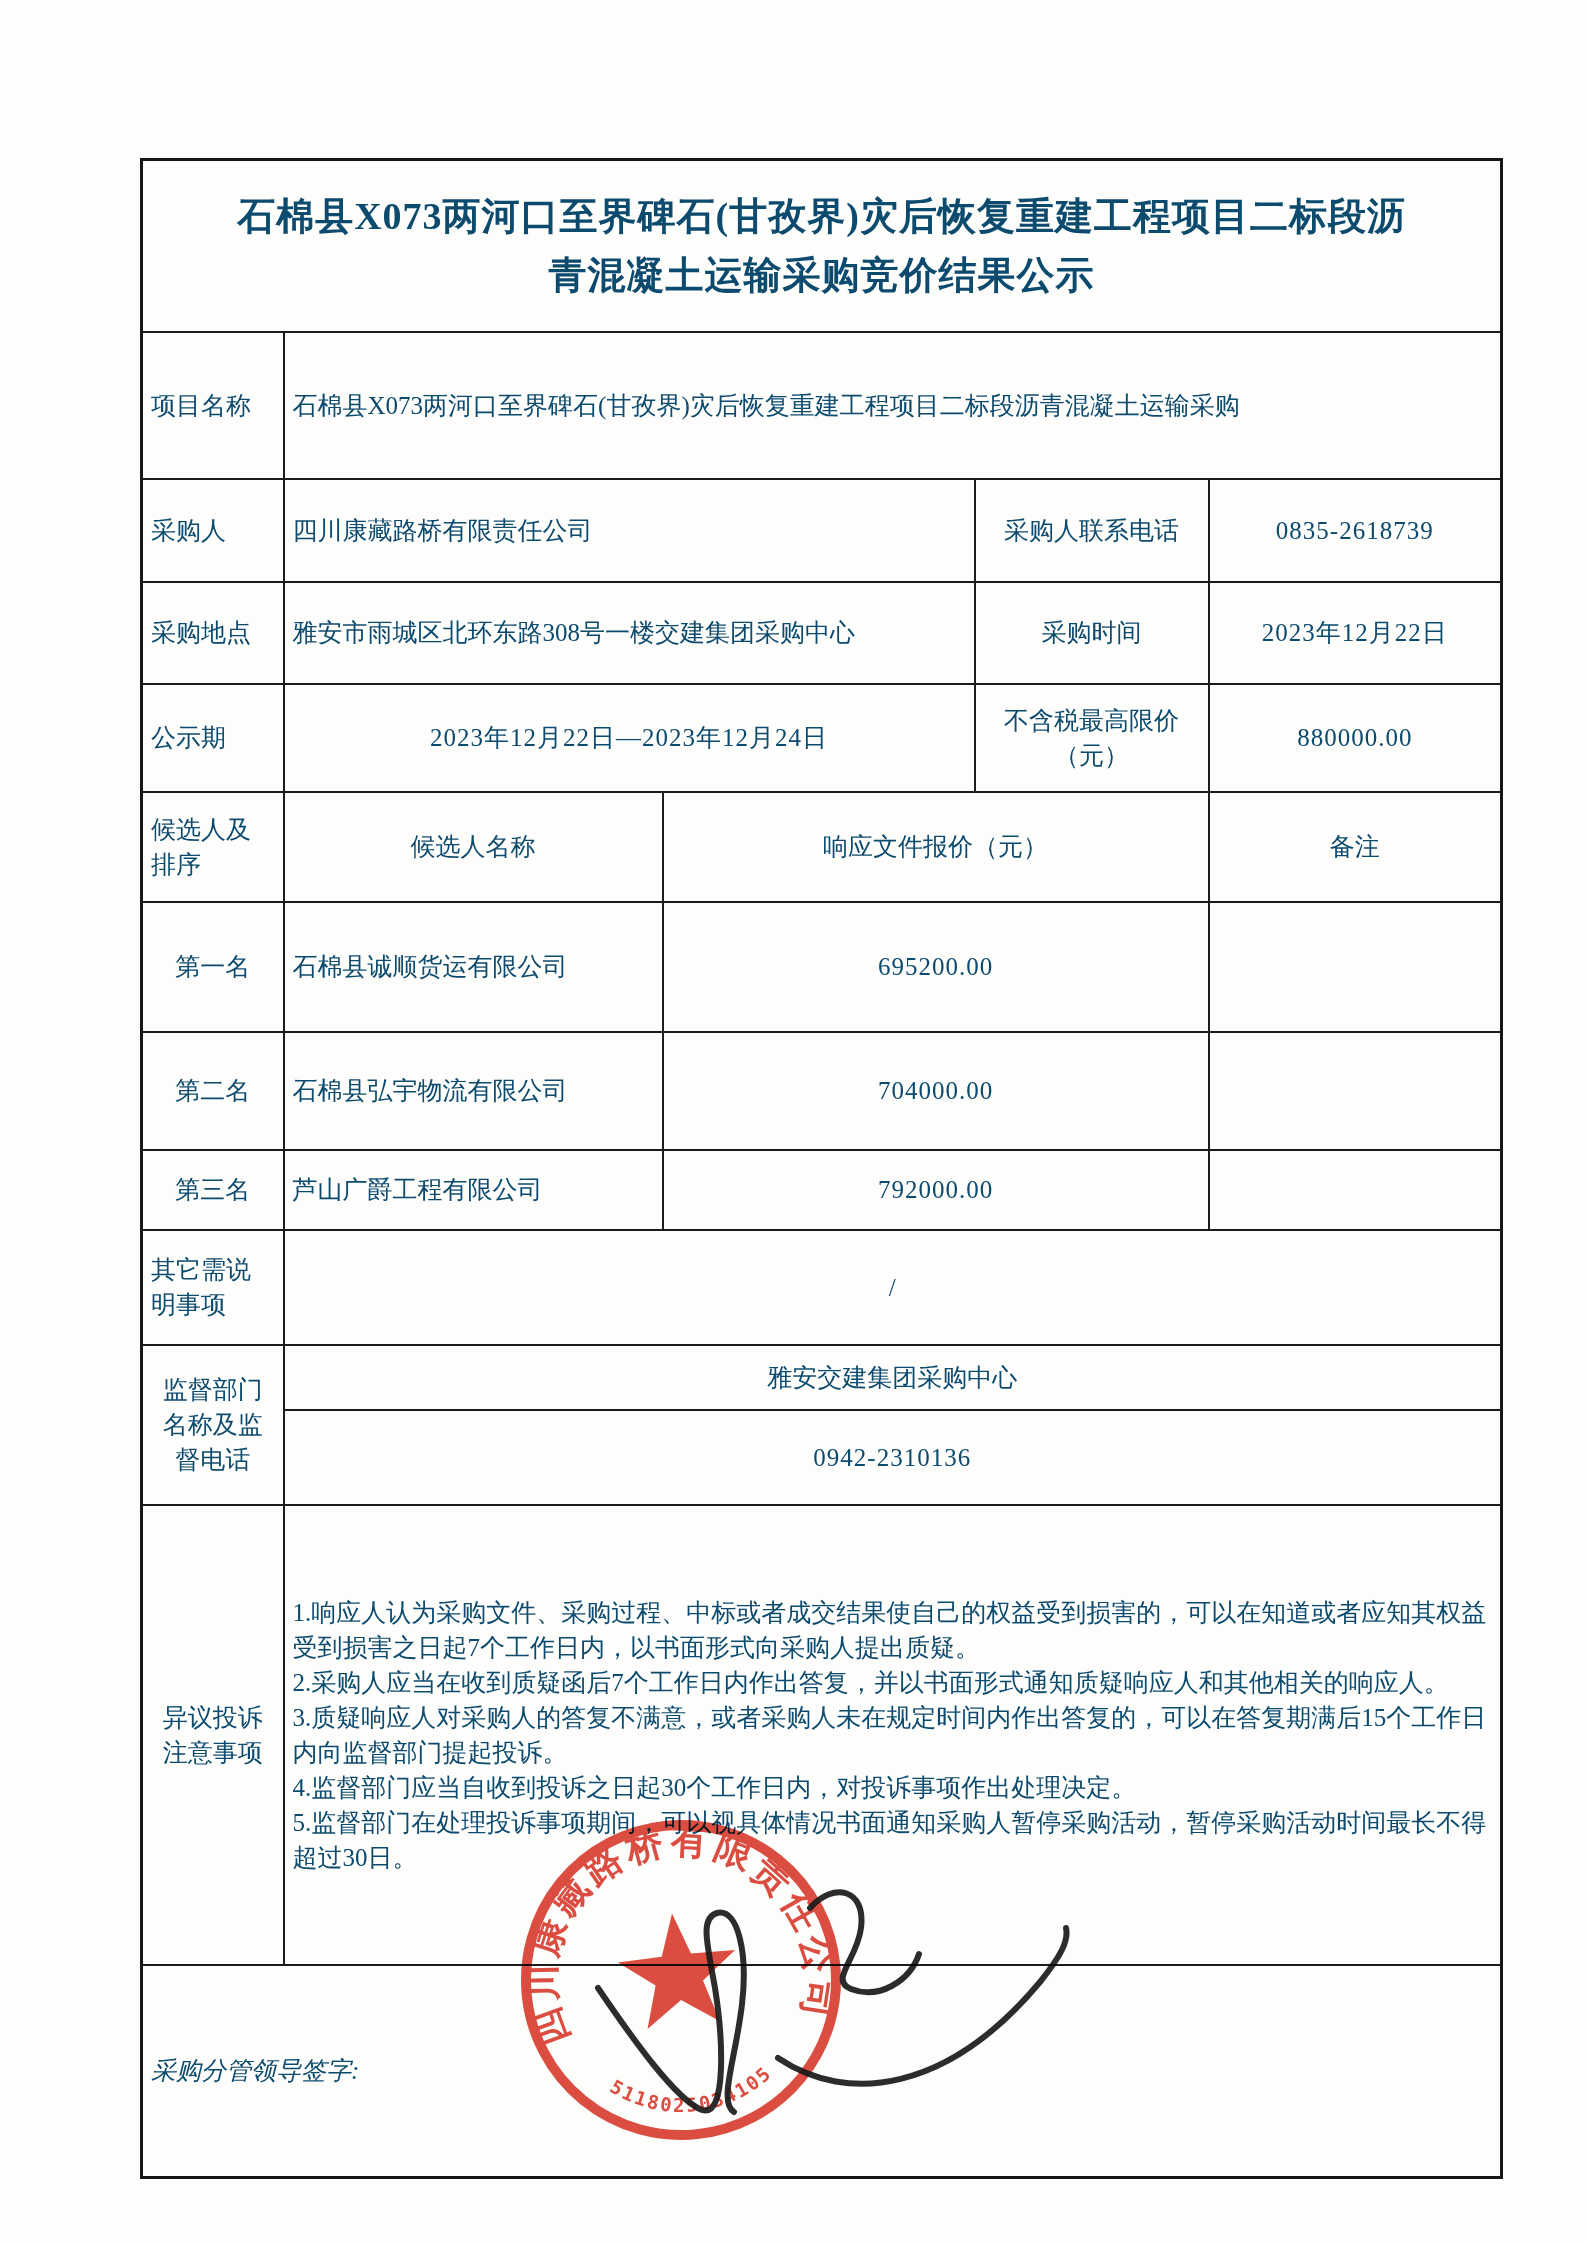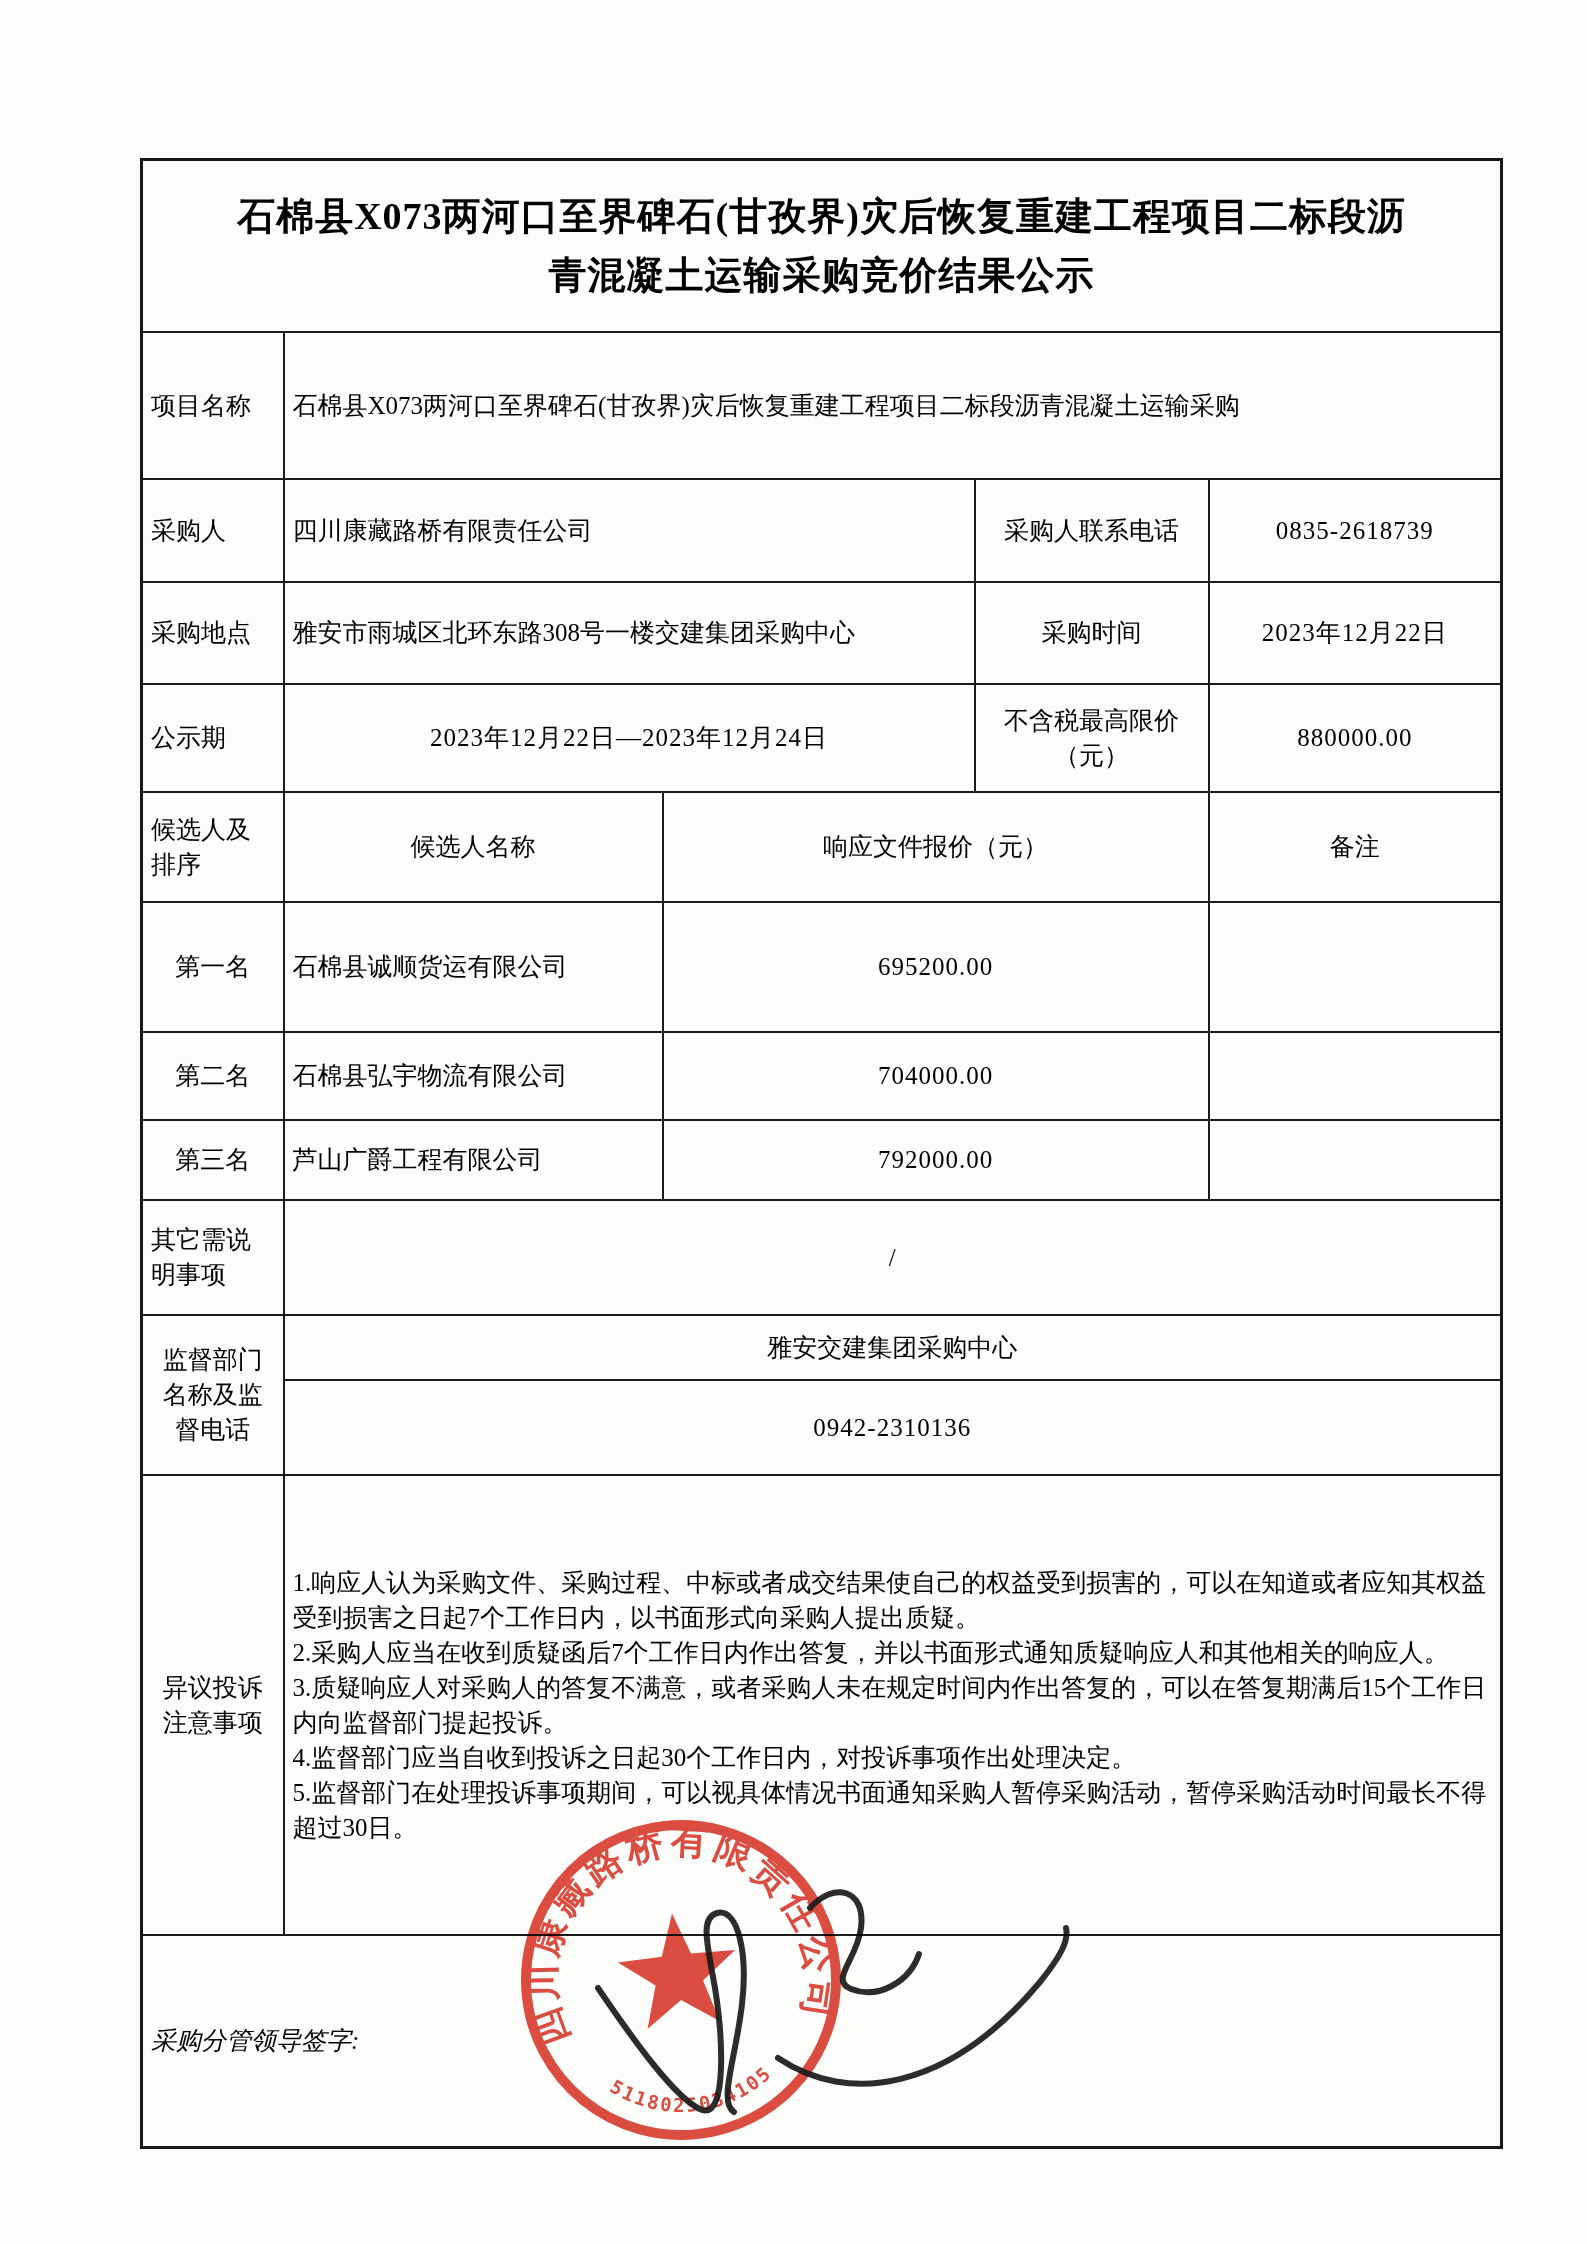--- a/index.html
+++ b/index.html
@@ -18,21 +18,21 @@
     border-collapse:collapse;table-layout:fixed;
     border:3px solid #161616;
   }
   .doc td{
     border:2px solid #1c1c1c;
     font-size:25px;
     line-height:1.4;
     vertical-align:middle;
     padding:4px 8px;
     word-break:break-all;
-    color:#000000;
+    color:#0c4a6e;
   }
   .doc .title-cell{
     font-size:38px;font-weight:bold;text-align:center;
     line-height:1.55;padding:10px 78px;letter-spacing:1px;
   }
   .lbl{padding-left:10px;}
   .lbl-center{text-align:center;padding:4px 4px;}
   .val-left{padding-left:12px;}
   .val-center{text-align:center;}
   .num{font-family:"Liberation Serif","DejaVu Serif",serif;letter-spacing:1px;margin-left:12px;}
@@ -96,21 +96,21 @@
       <td colspan="2" class="val-center">响应文件报价（元）</td>
       <td class="val-center">备注</td>
     </tr>
 
     <tr style="height:130px">
       <td class="val-center">第一名</td>
       <td class="val-left">石棉县诚顺货运有限公司</td>
       <td colspan="2" class="val-center num">695200.00</td>
       <td class="val-center"></td>
     </tr>
-    <tr style="height:88px">
+    <tr style="height:118px">
       <td class="val-center">第二名</td>
       <td class="val-left">石棉县弘宇物流有限公司</td>
       <td colspan="2" class="val-center num">704000.00</td>
       <td class="val-center"></td>
     </tr>
     <tr style="height:80px">
       <td class="val-center">第三名</td>
       <td class="val-left">芦山广爵工程有限公司</td>
       <td colspan="2" class="val-center num">792000.00</td>
       <td class="val-center"></td>

